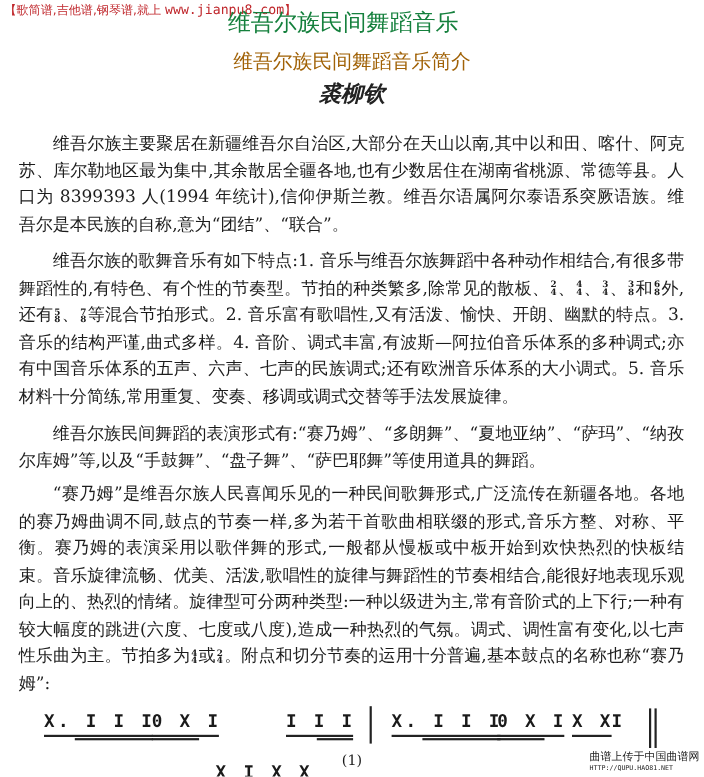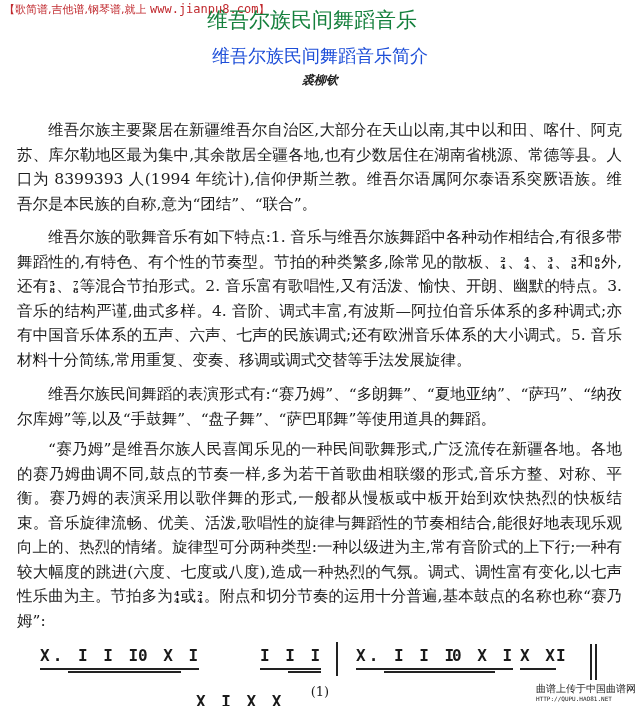--- a/index.html
+++ b/index.html
@@ -4,23 +4,23 @@
 <style>
   html, body { margin: 0; padding: 0; background: #ffffff; }
   body { width: 640px; height: 706px; position: relative; overflow: hidden;
          font-family: "DejaVu Serif", "Liberation Serif", serif; color: #1a1a1a; }
   .banner { position: absolute; left: 4px; top: 2px; font-size: 11px; color: #c0282d;
             font-family: "DejaVu Sans", sans-serif; letter-spacing: 0; white-space: nowrap; }
   .banner .url { font-family: "DejaVu Sans Mono", monospace; font-size: 12px; }
   .title { position: absolute; left: 0; width: 624px; text-align: center; top: 6px;
            font-size: 21px; font-family: "DejaVu Sans", sans-serif; color: #15803d; }
   .subtitle { position: absolute; left: 0; width: 640px; text-align: center; top: 44px;
-              font-size: 18px; font-family: "DejaVu Sans", sans-serif; color: #1d4ed8; }
+              font-size: 18px; font-family: "DejaVu Sans", sans-serif; color: #a16207; }
   .author { position: absolute; left: 0; width: 640px; text-align: center; top: 72px;
-            font-size: 12px; font-weight: bold; font-style: italic; color: #222; }
+            font-size: 20px; font-weight: bold; font-style: italic; color: #222; }
   .para { position: absolute; left: 17px; width: 605px; font-size: 15.5px; line-height: 24.5px;
           text-align: justify; text-indent: 2em; margin: 0; color: #1c1c1c; }
   .frac { display: inline-block; vertical-align: middle; font-size: 8px; line-height: 7px;
           text-align: center; font-weight: bold; text-indent: 0; margin: 0 1px; }
   .frac span { display: block; }
   .notation { position: absolute; left: 40px; top: 640px; width: 580px; height: 40px; }
   .group { position: absolute; top: 6px; font-family: "DejaVu Sans Mono", monospace;
            font-weight: bold; font-size: 16px; letter-spacing: 3px; white-space: nowrap; }
   .group .ul { position: absolute; left: 0; right: 2px; height: 1.5px; background: #222; }
   .bar { position: absolute; background: #222; width: 2px; }

